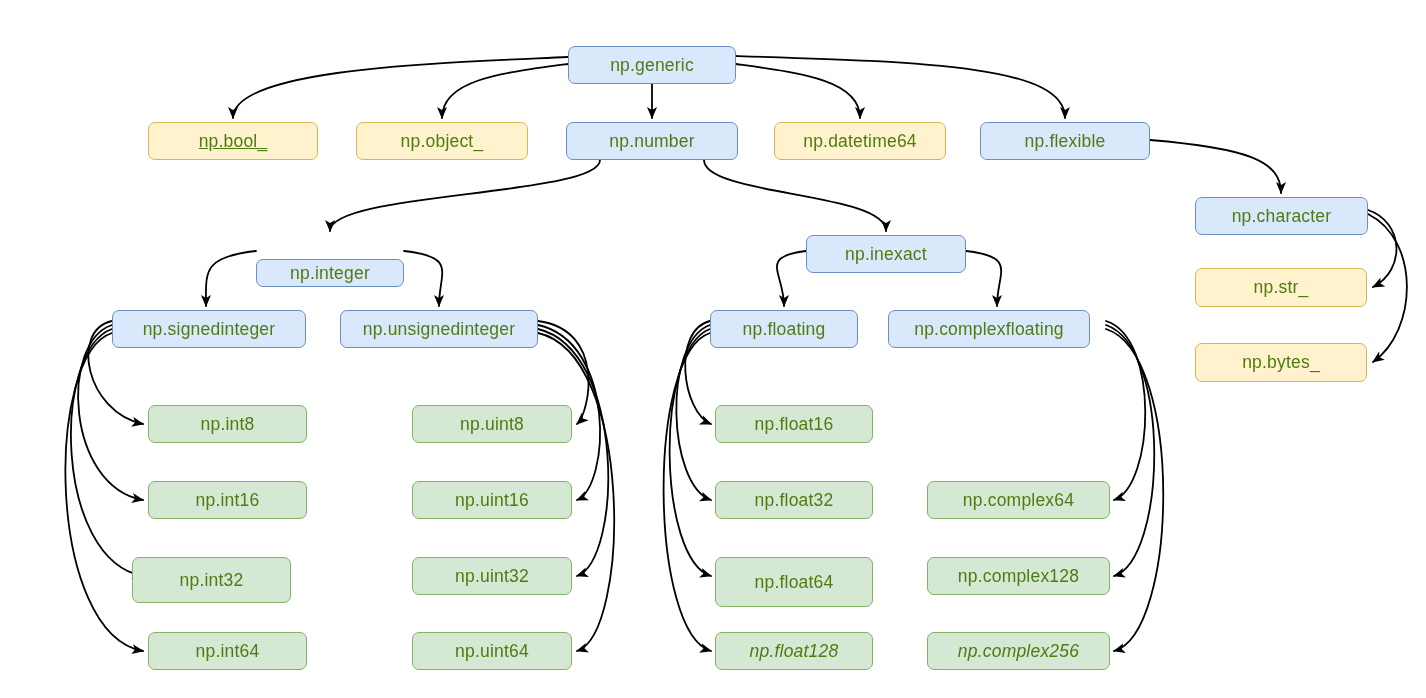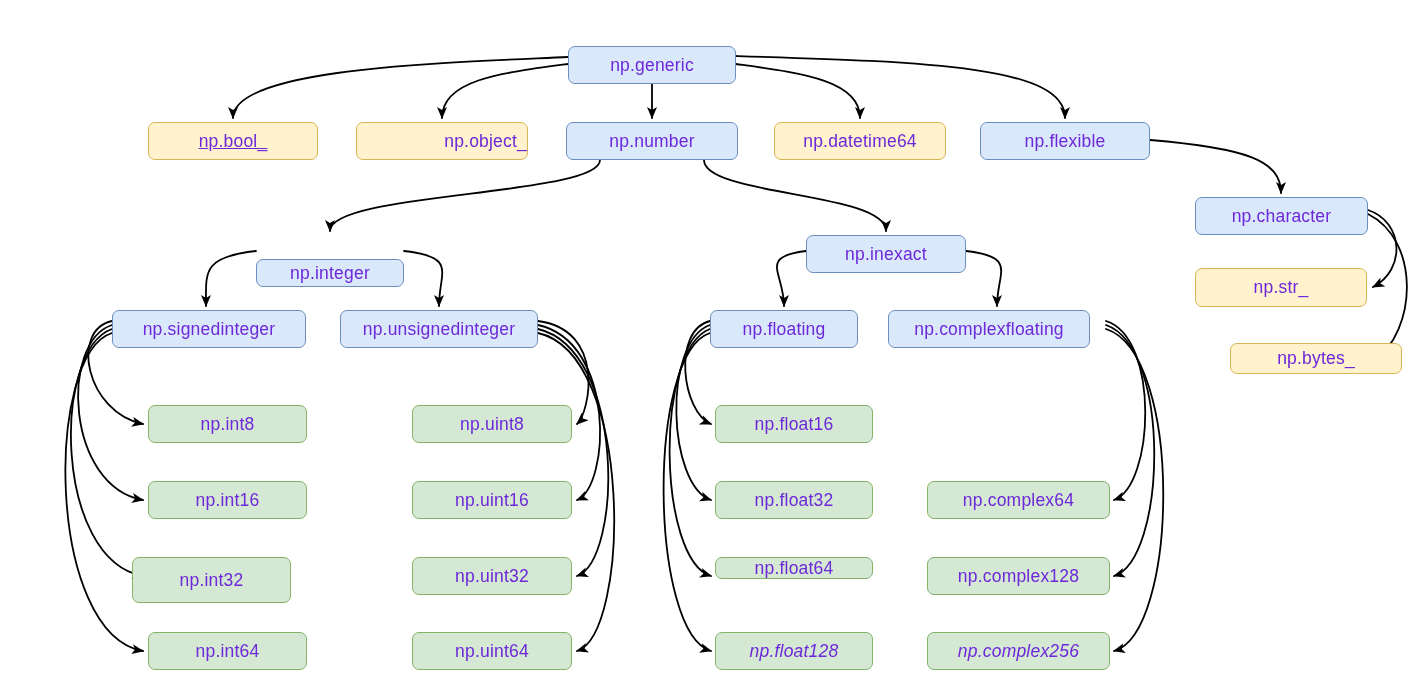--- a/index.html
+++ b/index.html
@@ -17,21 +17,21 @@
     width: 1426px; height: 698px;
   }
   .node {
     position: absolute;
     box-sizing: border-box;
     border-radius: 7px;
     display: flex;
     align-items: center;
     justify-content: center;
     font-size: 17.5px;
-    color: #6d28d9;
+    color: #4d7c0f;
     letter-spacing: 0.2px;
     white-space: nowrap;
   }
   .node.blue   { background: #dae8fc; border: 1.4px solid #6c8ebf; }
   .node.yellow { background: #fff2cc; border: 1.4px solid #d6b656; }
   .node.green  { background: #d5e8d4; border: 1.4px solid #82b366; }
   .node.italic { font-style: italic; }
   .edge-path {
     fill: none;
     stroke: #000000;
@@ -81,21 +81,21 @@
         <path class="edge-path" d="M 1106 329 C 1184 354 1178 634 1114 651" marker-end="url(#arrowhead)" stroke="#000000"></path>
       </g>
   </svg>
   <div id="nodes">
       <div class="node blue" style="left: 568px; top: 46px; width: 168px; height: 38px;">
         <span>np.generic</span>
       </div>
       <div class="node yellow" style="left: 148px; top: 122px; width: 170px; height: 38px; text-decoration: underline;">
         <span>np.bool_</span>
       </div>
-      <div class="node yellow" style="left: 356px; top: 122px; width: 172px; height: 38px; justify-content: flex-end;">
+      <div class="node yellow" style="left: 356px; top: 122px; width: 172px; height: 38px;">
         <span>np.object_</span>
       </div>
       <div class="node blue" style="left: 566px; top: 122px; width: 172px; height: 38px;">
         <span>np.number</span>
       </div>
       <div class="node yellow" style="left: 774px; top: 122px; width: 172px; height: 38px;">
         <span>np.datetime64</span>
       </div>
       <div class="node blue" style="left: 980px; top: 122px; width: 170px; height: 38px;">
         <span>np.flexible</span>
@@ -117,21 +117,21 @@
       </div>
       <div class="node blue" style="left: 710px; top: 310px; width: 148px; height: 38px;">
         <span>np.floating</span>
       </div>
       <div class="node blue" style="left: 888px; top: 310px; width: 202px; height: 38px;">
         <span>np.complexfloating</span>
       </div>
       <div class="node yellow" style="left: 1195px; top: 268px; width: 172px; height: 39px;">
         <span>np.str_</span>
       </div>
-      <div class="node yellow" style="left: 1195px; top: 343px; width: 172px; height: 31px; margin-left: 35px;">
+      <div class="node yellow" style="left: 1195px; top: 343px; width: 172px; height: 39px;">
         <span>np.bytes_</span>
       </div>
       <div class="node green" style="left: 148px; top: 405px; width: 159px; height: 38px;">
         <span>np.int8</span>
       </div>
       <div class="node green" style="left: 148px; top: 481px; width: 159px; height: 38px;">
         <span>np.int16</span>
       </div>
       <div class="node green" style="left: 132px; top: 557px; width: 159px; height: 46px; justify-content: center;">
         <span>np.int32</span>
@@ -150,21 +150,21 @@
       </div>
       <div class="node green" style="left: 412px; top: 632px; width: 160px; height: 38px;">
         <span>np.uint64</span>
       </div>
       <div class="node green" style="left: 715px; top: 405px; width: 158px; height: 38px;">
         <span>np.float16</span>
       </div>
       <div class="node green" style="left: 715px; top: 481px; width: 158px; height: 38px;">
         <span>np.float32</span>
       </div>
-      <div class="node green" style="left: 715px; top: 557px; width: 158px; height: 22px; align-items: center;">
+      <div class="node green" style="left: 715px; top: 557px; width: 158px; height: 50px; align-items: center;">
         <span>np.float64</span>
       </div>
       <div class="node green italic" style="left: 715px; top: 632px; width: 158px; height: 38px;">
         <span>np.float128</span>
       </div>
       <div class="node green" style="left: 927px; top: 481px; width: 183px; height: 38px;">
         <span>np.complex64</span>
       </div>
       <div class="node green" style="left: 927px; top: 557px; width: 183px; height: 38px;">
         <span>np.complex128</span>

